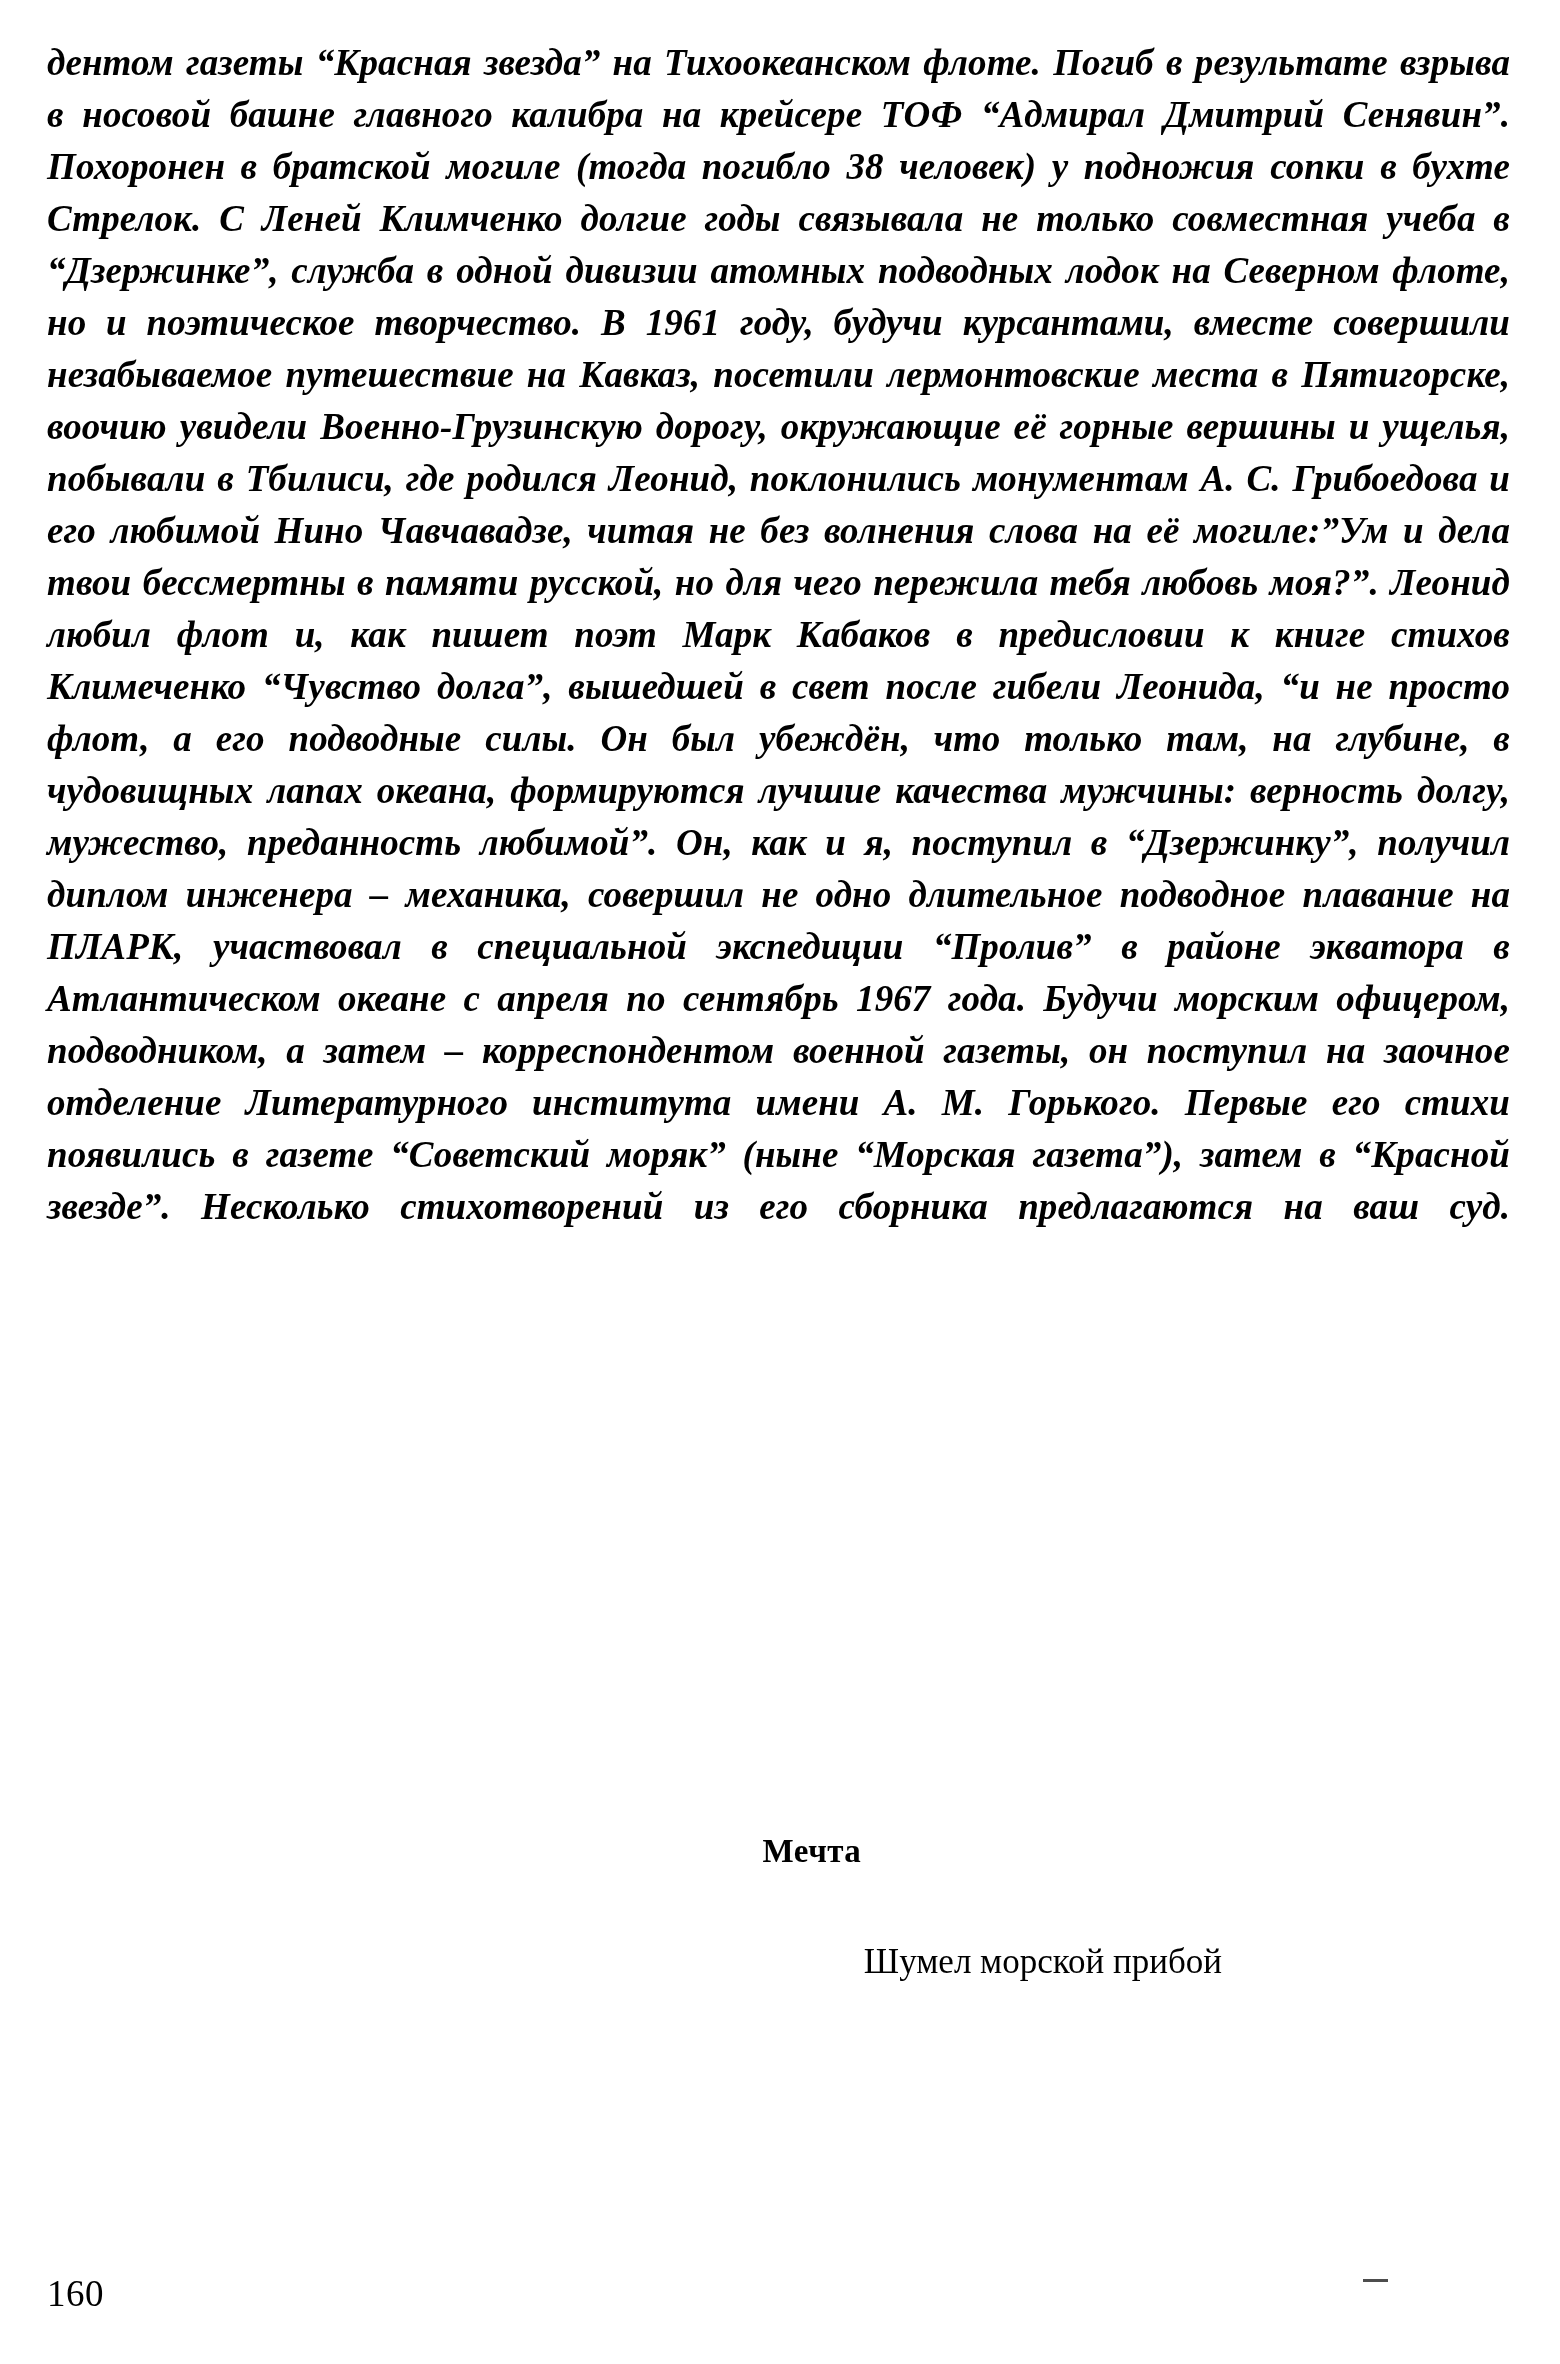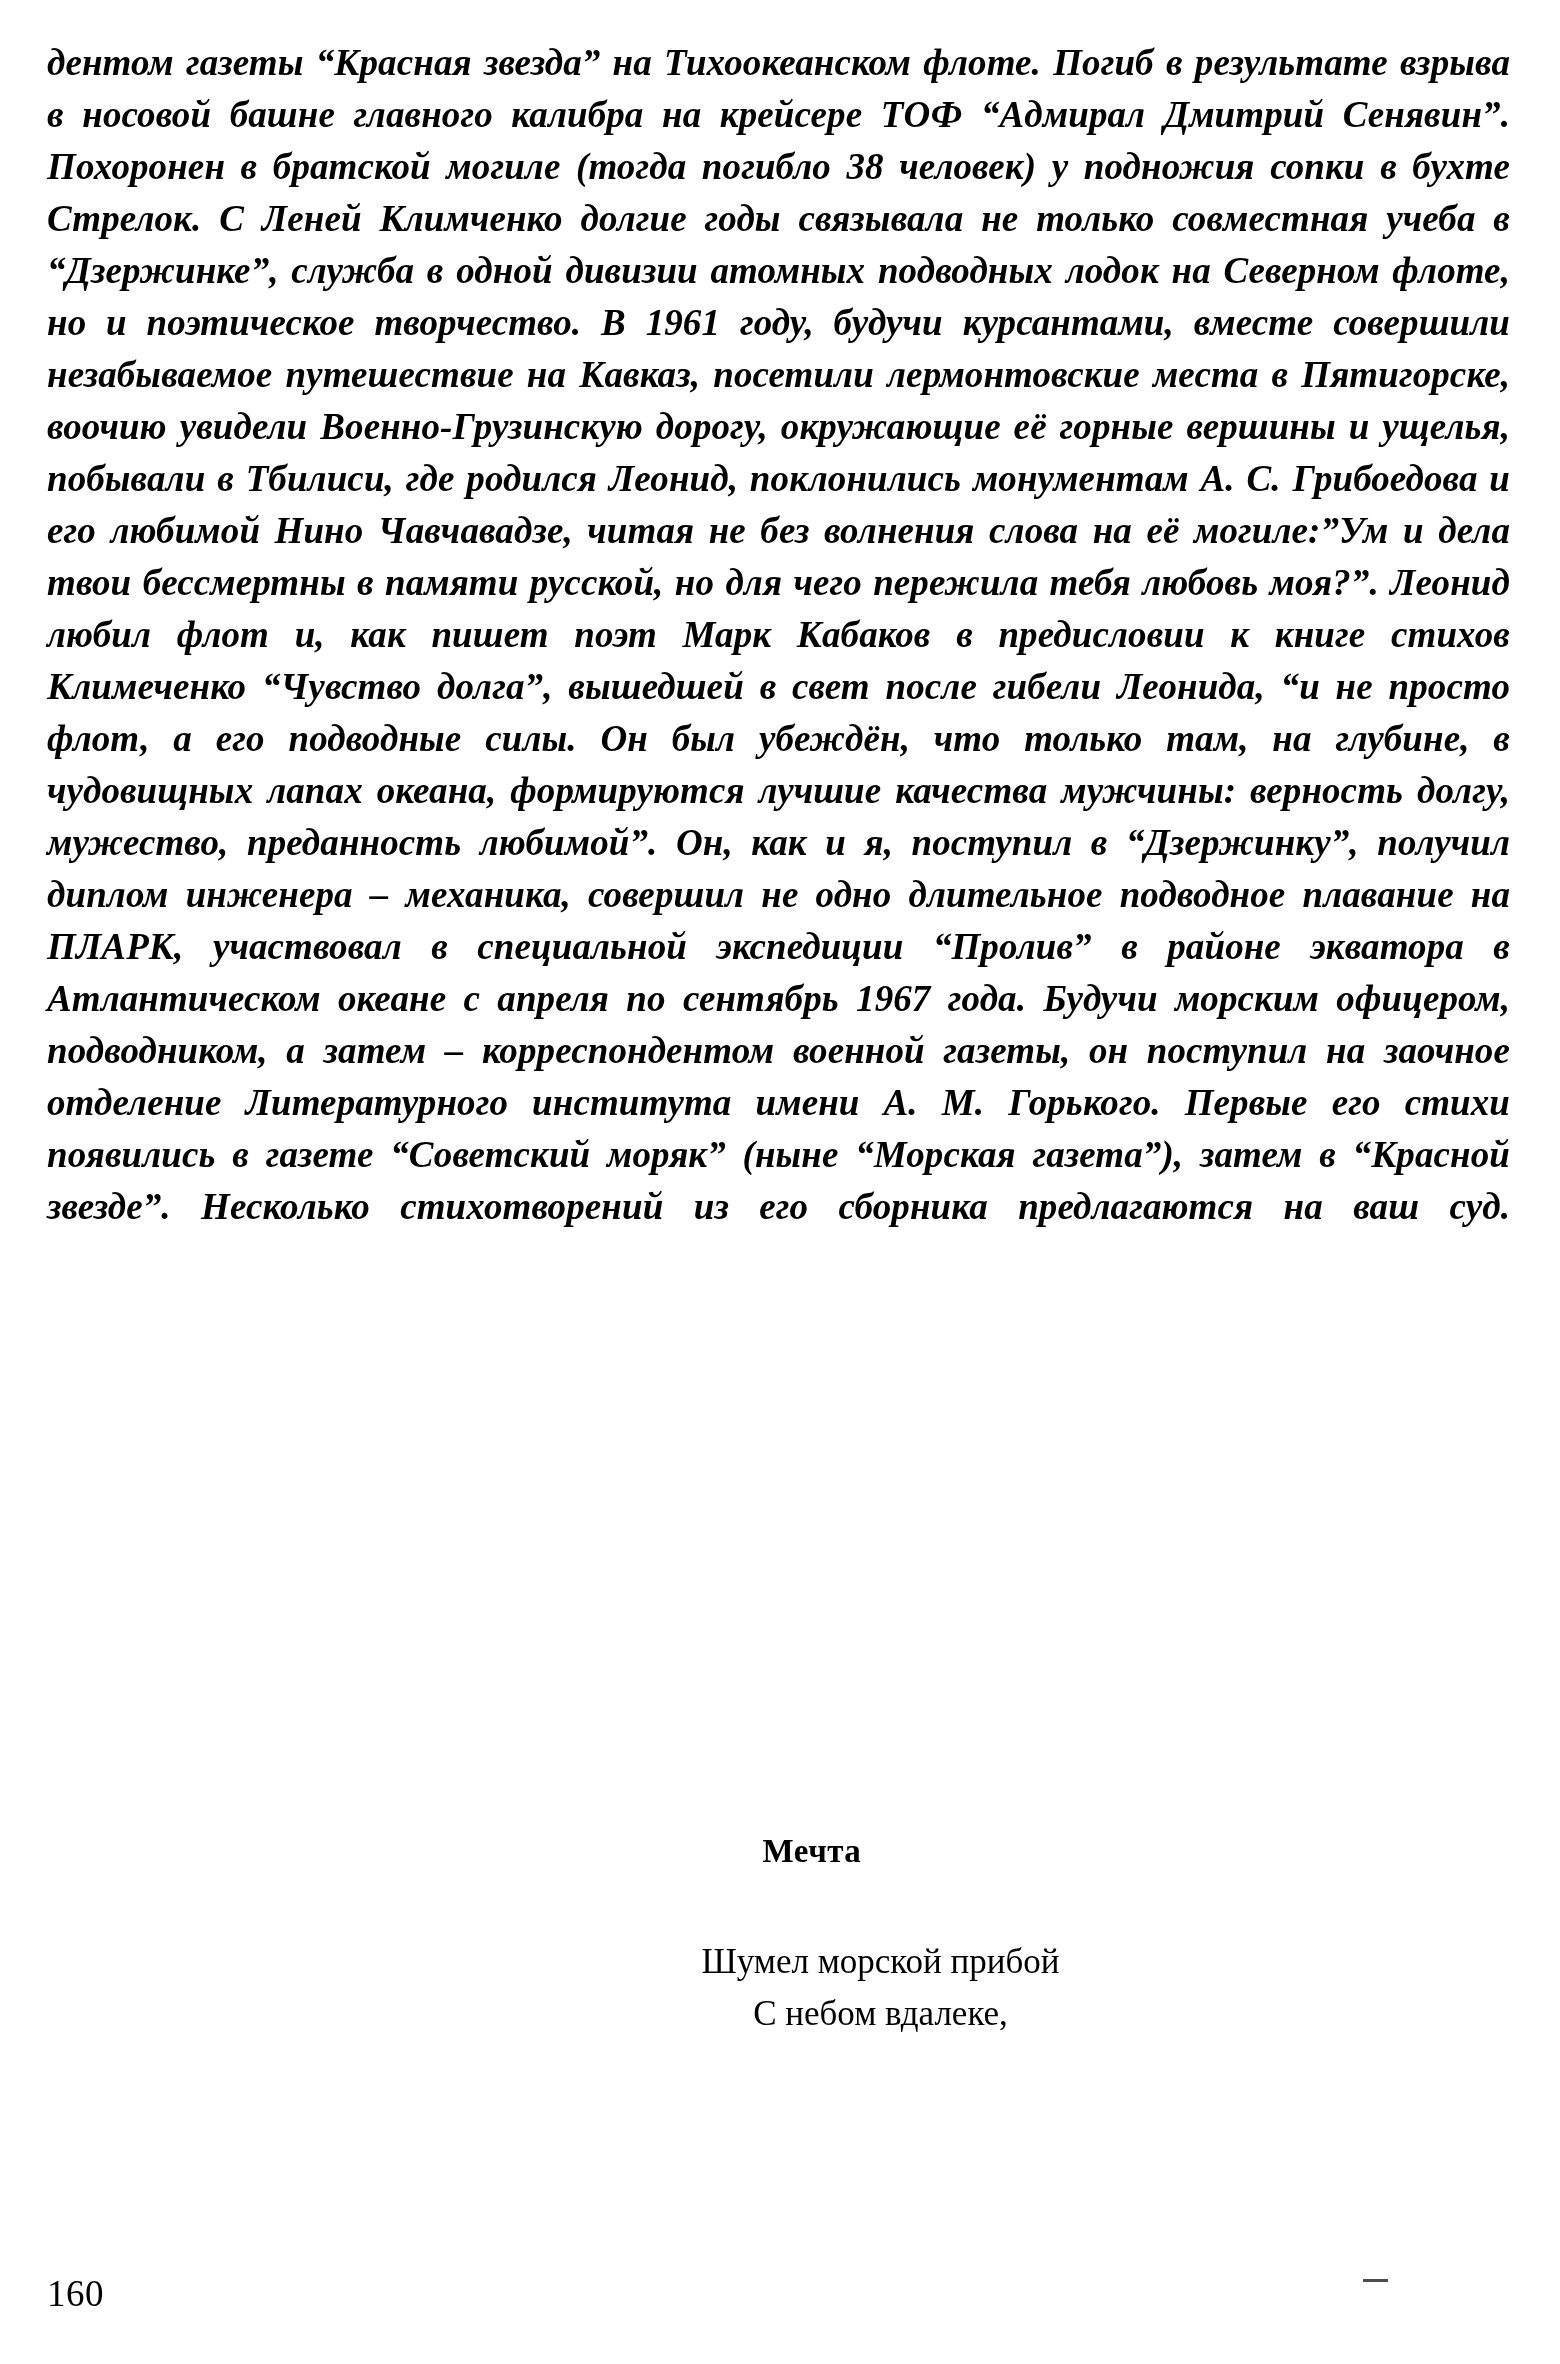--- a/index.html
+++ b/index.html
@@ -64,21 +64,21 @@
 
   .poem-body {
     position: absolute;
     top: 1936px;
     left: 539px;
     width: 683px;
     font-family: "Liberation Serif", serif;
     font-weight: normal;
     font-size: 35px;
     line-height: 52px;
-    text-align: center;
+    text-align: right;
   }
   .poem-line {
     white-space: pre;
   }
 
   .folio {
     position: absolute;
     top: 2272px;
     left: 47px;
     font-family: "Liberation Serif", serif;
@@ -103,21 +103,20 @@
 <div class="page">
 
   <div class="body-text">
     <p>дентом газеты “Красная звезда” на Тихоокеанском флоте. Погиб в результате взрыва в носовой башне главного калибра на крейсере ТОФ “Адмирал Дмитрий Сенявин”. Похоронен в братской могиле (тогда погибло 38 человек) у подножия сопки в бухте Стрелок. С Леней Климченко долгие годы связывала не только совместная учеба в “Дзержинке”, служба в одной дивизии атомных подводных лодок на Северном флоте, но и поэтическое творчество. В 1961 году, будучи курсантами, вместе совершили незабываемое путешествие на Кавказ, посетили лермонтовские места в Пятигорске, воочию увидели Военно-Грузинскую дорогу, окружающие её горные вершины и ущелья, побывали в Тбилиси, где родился Леонид, поклонились монументам А. С. Грибоедова и его любимой Нино Чавчавадзе, читая не без волнения слова на её могиле:”Ум и дела твои бессмертны в памяти русской, но для чего пережила тебя любовь моя?”. Леонид любил флот и, как пишет поэт Марк Кабаков в предисловии к книге стихов Климеченко “Чувство долга”, вышедшей в свет после гибели Леонида, “и не просто флот, а его подводные силы. Он был убеждён, что только там, на глубине, в чудовищных лапах океана, формируются лучшие качества мужчины: верность долгу, мужество, преданность любимой”. Он, как и я, поступил в “Дзержинку”, получил диплом инженера – механика, совершил не одно длительное подводное плавание на ПЛАРК, участвовал в специальной экспедиции “Пролив” в районе экватора в Атлантическом океане с апреля по сентябрь 1967 года. Будучи морским офицером, подводником, а затем – корреспондентом военной газеты, он поступил на заочное отделение Литературного института имени А. М. Горького. Первые его стихи появились в газете “Советский моряк” (ныне “Морская газета”), затем в “Красной звезде”. Несколько стихотворений из его сборника предлагаются на ваш суд.</p>
   </div>
 
   <div class="poem-title">Мечта</div>
 
   <div class="poem-body">
     <div class="poem-line">Шумел морской прибой</div>
-    <div class="poem-line">С небом вдалеке,</div>
   </div>
 
   <div class="stray-mark"></div>
 
   <div class="folio">160</div>
 
 </div>
 
 
 </body></html>

